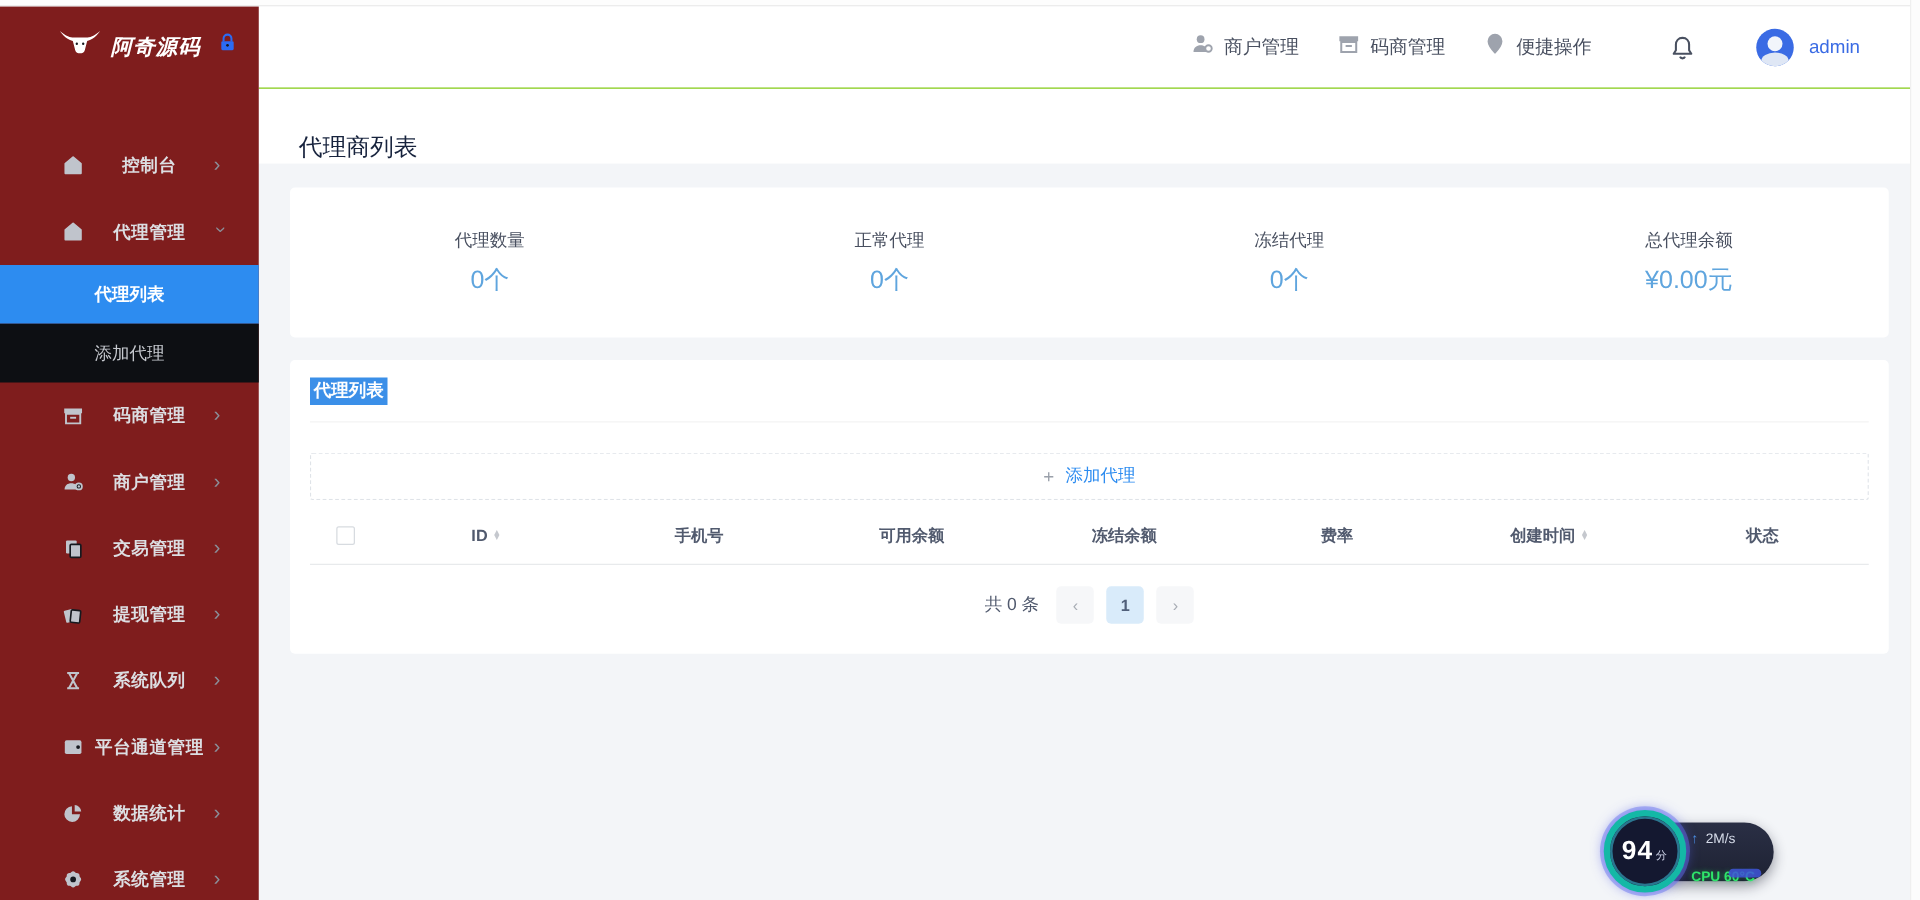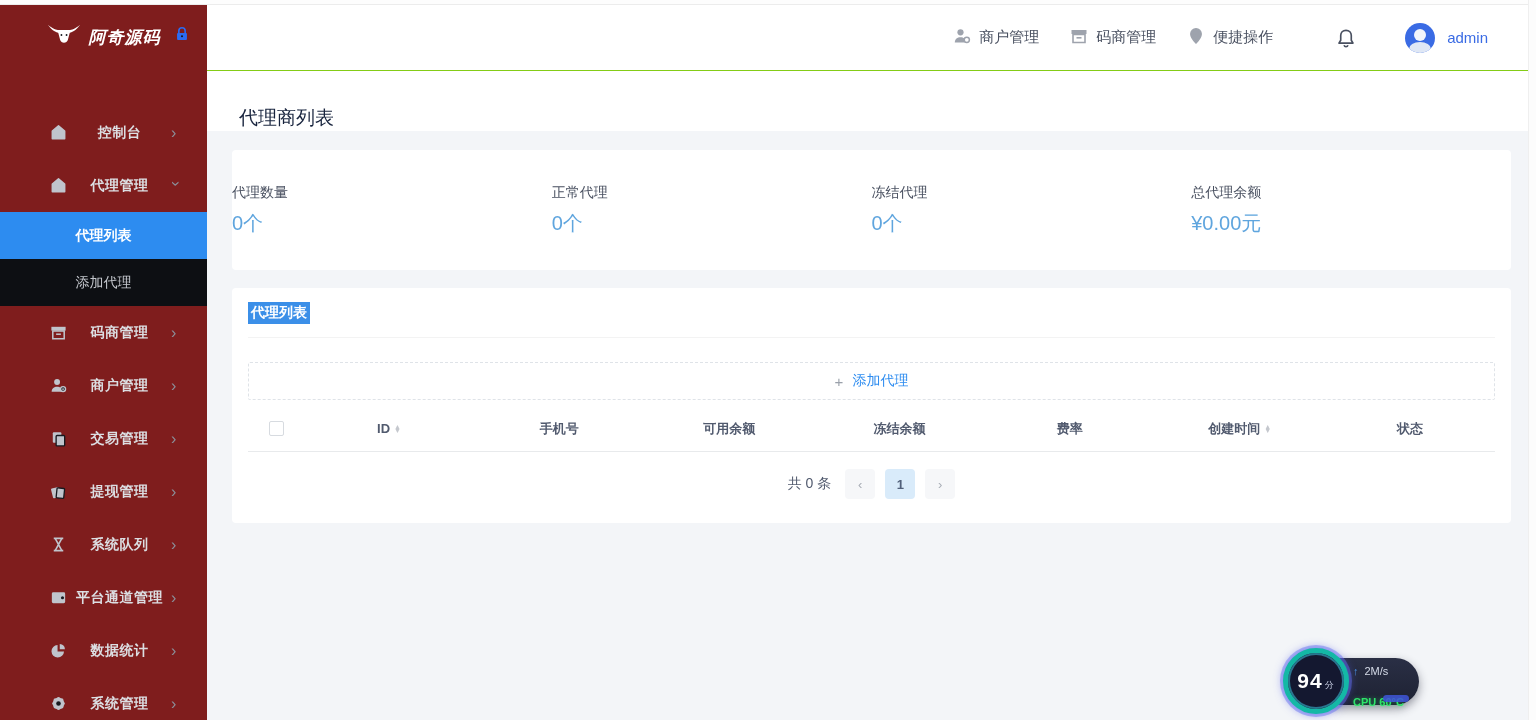--- a/index.html
+++ b/index.html
@@ -50,21 +50,21 @@
   
   .titleband { position:absolute; left:207px; top:70px; width:1329px; height:61px;
     background:#fff; border-top:1px solid #84cc16; display:flex; align-items:flex-end; }
   .page-title { margin-left:32px; font-size:19px; color:#17233d; font-weight:500; }
 
   
   .content { position:absolute; left:207px; top:131px; width:1329px; height:589px;
     background:#f3f5f8; padding:19px 25px 0 25px; }
   .card { background:#fff; border-radius:4px; }
   .stats-card { height:120px; display:flex; align-items:center; }
-  .stat { flex:1; text-align:left; }
+  .stat { flex:1; text-align:center; }
   .stat-label { font-size:14px; color:#495060; }
   .stat-value { font-size:20px; color:#5fa5de; margin-top:8px; font-weight:400; }
 
   .list-card { margin-top:18px; padding:14px 16px 20px 16px; }
   .list-title-row { padding-bottom:13px; border-bottom:1px solid #f3f3f3; }
   .list-title { display:inline-block; background:#3b8fe8; color:#fff; font-size:14px;
     font-weight:bold; padding:2px 3px; }
   .add-row { margin-top:24px; border:1px dashed #dfe3e8; border-radius:2px;
     height:38px; display:flex; align-items:center; justify-content:center;
     cursor:pointer; }

